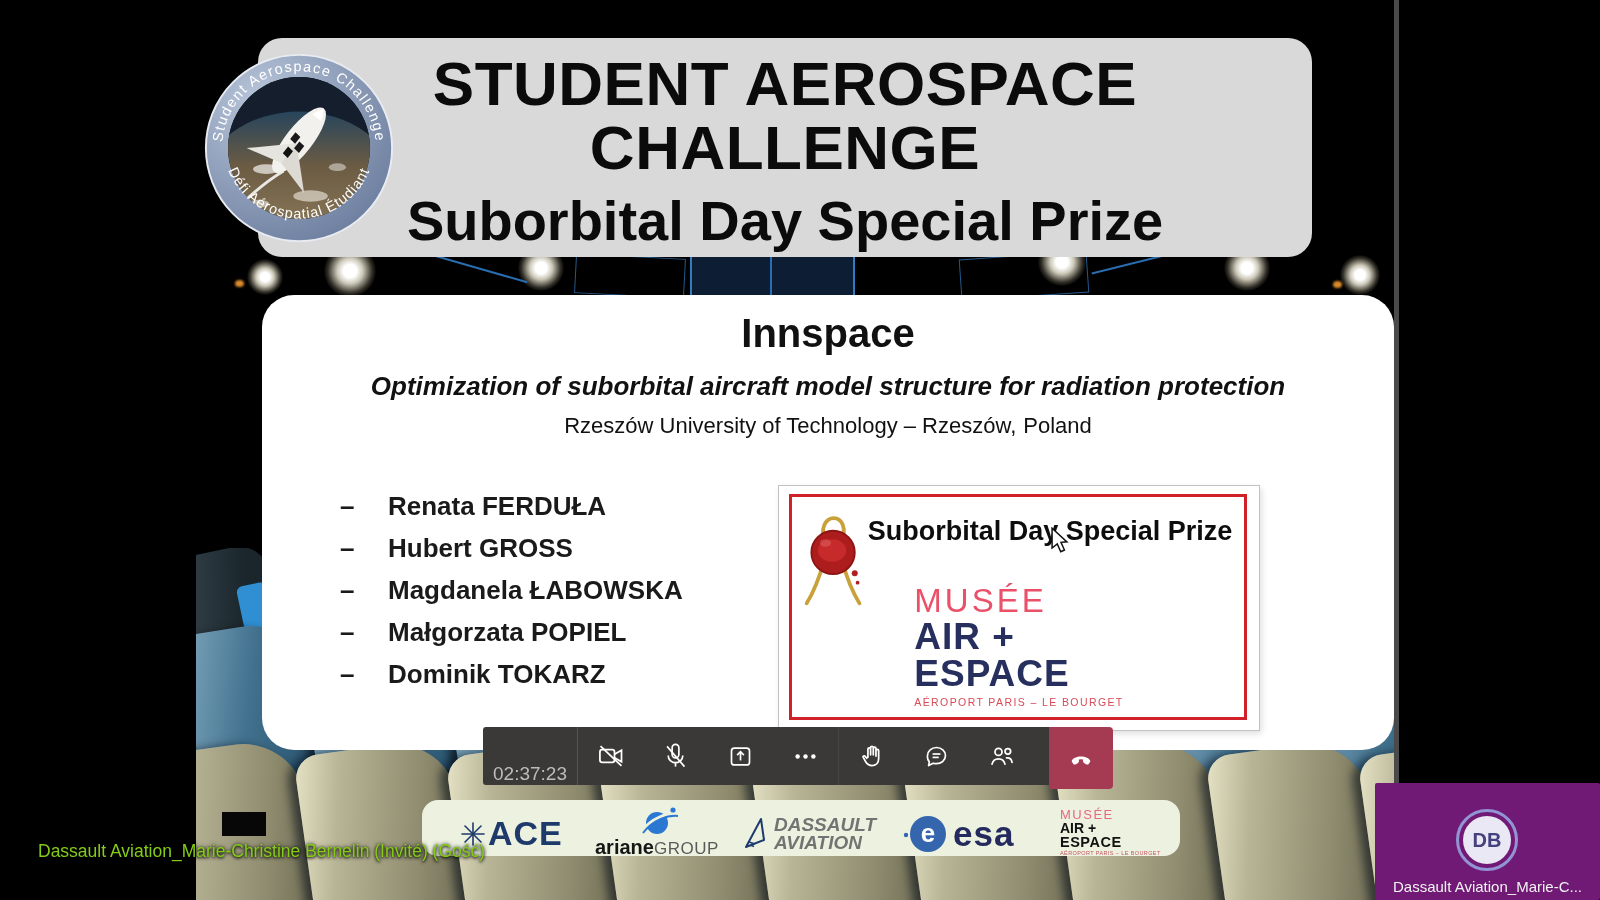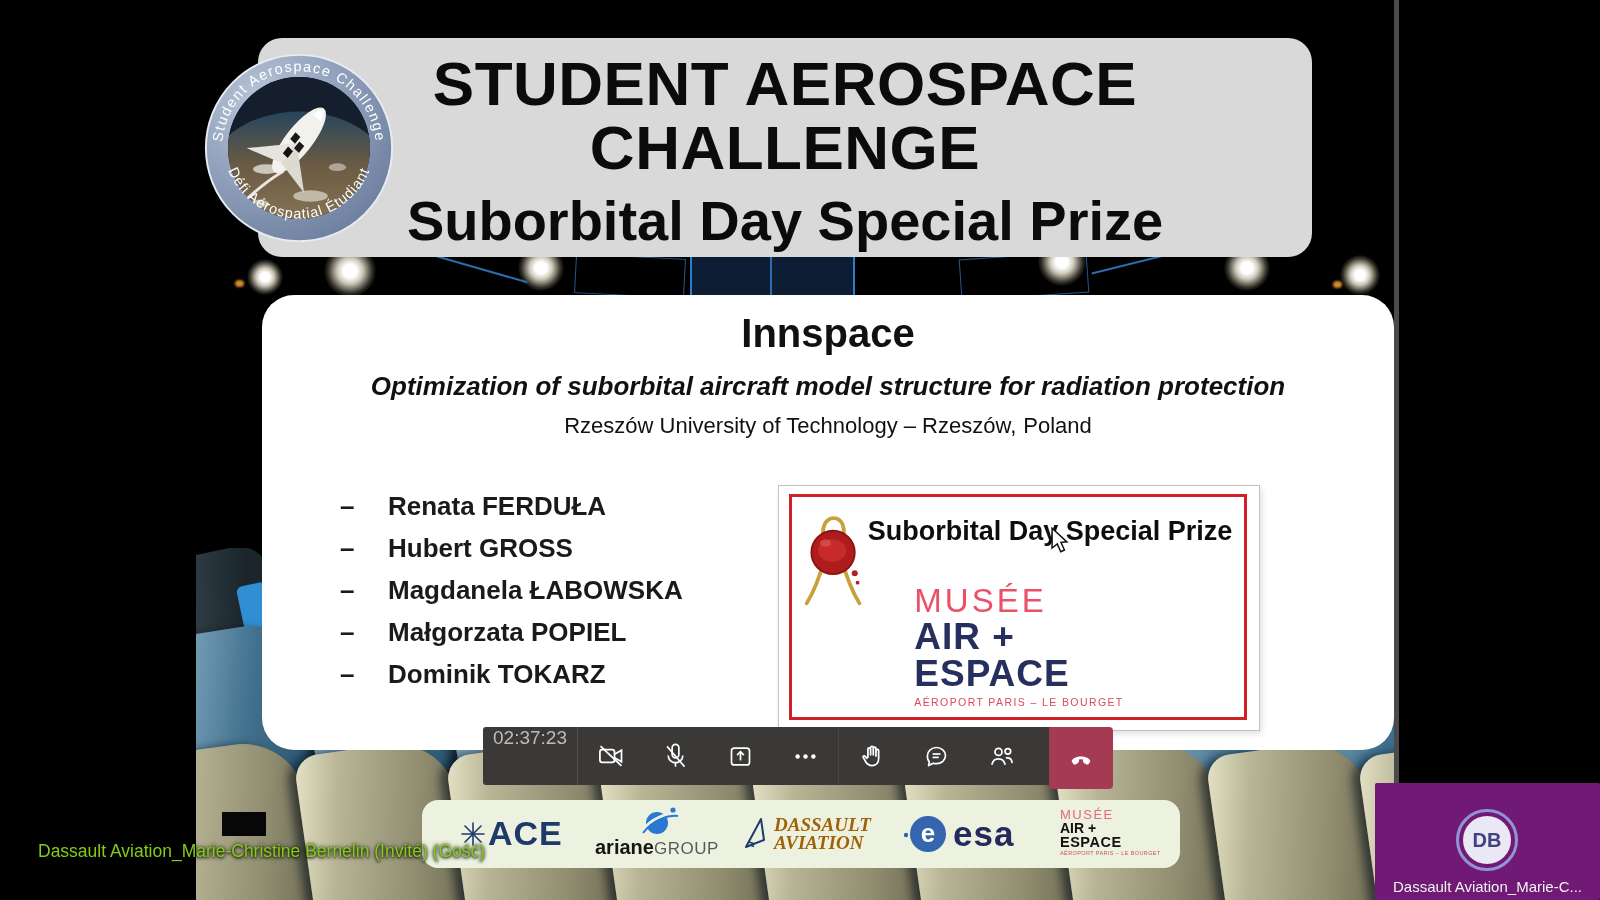--- a/index.html
+++ b/index.html
@@ -56,39 +56,39 @@
     font-size:27px;font-weight:700;color:#0d0d0d;}
   #musee-block{position:absolute;top:98px;left:0;right:0;display:flex;justify-content:center;}
   #musee-inner{text-align:left;}
   .musee-l1{font-size:33px;font-weight:400;color:#ea5169;letter-spacing:3px;line-height:34px;}
   .musee-l2{font-size:37px;font-weight:700;color:#262f5e;line-height:37px;letter-spacing:1px;}
   .musee-l3{font-size:37px;font-weight:700;color:#262f5e;line-height:37px;letter-spacing:1px;}
   .musee-tag{font-size:10.5px;color:#d94a56;letter-spacing:1.4px;margin-top:4px;}
 
   
   #toolbar{left:483px;top:727px;width:566px;height:58px;background:#3a3937;z-index:20;
-    display:flex;align-items:flex-start;border-radius:3px 0 0 3px;}
+    display:flex;align-items:flex-end;border-radius:3px 0 0 3px;}
   #timer{width:94px;text-align:center;font-size:19px;color:#bebcba;}
   .tb-sep{width:1px;height:58px;background:#555351;}
   .tb-btn{width:65px;height:58px;display:flex;align-items:center;justify-content:center;cursor:pointer;}
   .tb-btn svg{display:block;}
   #hangup-btn{left:1049px;top:727px;width:64px;height:62px;background:#a43b52;z-index:20;
     display:flex;align-items:center;justify-content:center;border-radius:0 4px 4px 0;cursor:pointer;}
 
   
-  #sponsor-bar{left:422px;top:800px;width:758px;height:68px;background:#edf2e0;border-radius:16px;z-index:18;}
+  #sponsor-bar{left:422px;top:800px;width:758px;height:56px;background:#edf2e0;border-radius:16px;z-index:18;}
   .sp{position:absolute;display:flex;align-items:center;}
   #sp-ace{left:38px;top:14px;}
   #sp-ace .txt{font-size:34px;font-weight:700;color:#1d3a6b;letter-spacing:1px;margin-left:2px;}
   #sp-ariane{left:173px;top:6px;flex-direction:column;}
   #sp-ariane .txt{font-size:20px;margin-top:-2px;}
   #sp-ariane .b{font-weight:700;color:#161616;}
   #sp-ariane .g{font-weight:400;color:#5a5a5a;font-size:17px;letter-spacing:.5px;}
   #sp-dassault{left:318px;top:16px;}
-  #sp-dassault .txt{font-style:italic;font-weight:700;color:#a16207;font-size:19px;line-height:18px;margin-left:4px;font-family:Liberation Serif, serif;}
+  #sp-dassault .txt{font-style:italic;font-weight:700;color:#737373;font-size:19px;line-height:18px;margin-left:4px;}
   #sp-esa{left:478px;top:14px;}
   #sp-esa .txt{font-size:35px;font-weight:700;color:#242a5e;letter-spacing:1px;margin-left:5px;}
   #sp-musee{left:638px;top:8px;flex-direction:column;align-items:flex-start;}
   #sp-musee .m1{font-size:13px;color:#e8687e;letter-spacing:1.5px;line-height:13px;}
   #sp-musee .m2{font-size:14px;font-weight:700;color:#111;line-height:14px;}
   #sp-musee .m3{font-size:14.5px;font-weight:700;color:#111;line-height:15px;letter-spacing:.5px;}
   #sp-musee .m4{font-size:5.5px;color:#c4555e;line-height:7px;letter-spacing:.4px;}
 
   
   #caption{left:38px;top:841px;font-size:17.5px;color:#84cc16;z-index:24;

